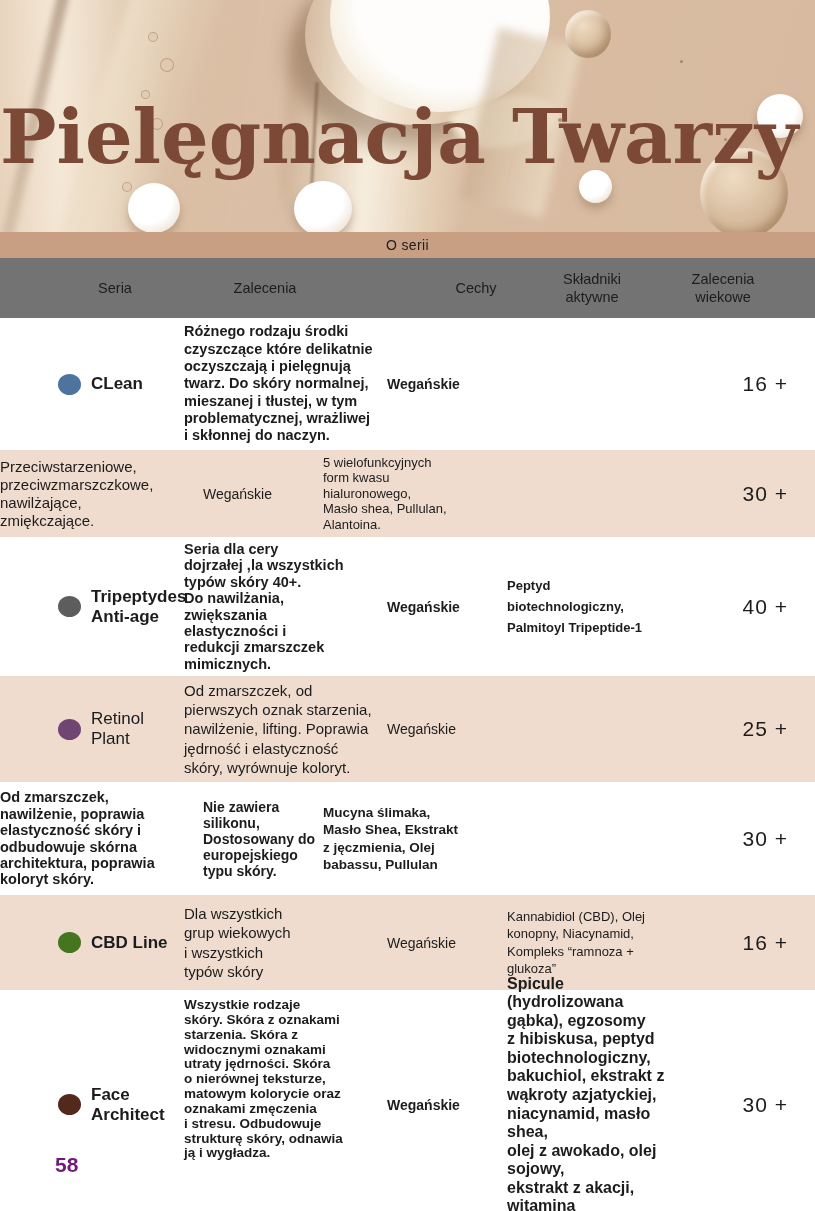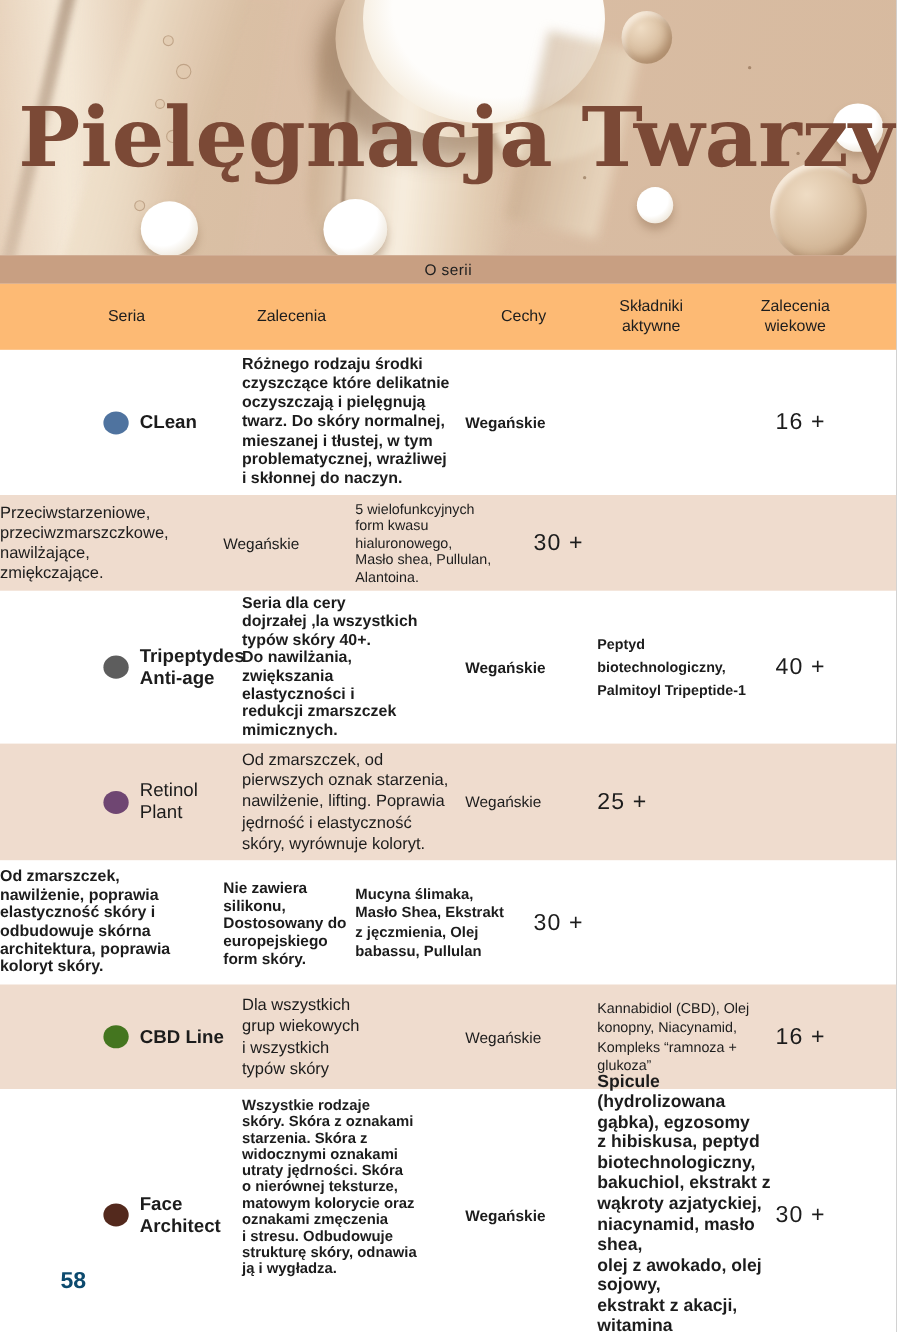--- a/index.html
+++ b/index.html
@@ -51,52 +51,52 @@
   .u1 { left:148px; top:32px;  width:10px; height:10px; }
   .u2 { left:160px; top:58px;  width:14px; height:14px; }
   .u3 { left:141px; top:90px;  width:9px;  height:9px;  }
   .u4 { left:151px; top:118px; width:12px; height:12px; }
   .u5 { left:122px; top:182px; width:10px; height:10px; }
   .dot-s { border-radius:50%; background:rgba(118,84,56,.5); }
   .d1 { left:558px; top:118px; width:4px; height:4px; }
   .d2 { left:680px; top:60px;  width:3px; height:3px; }
   .d3 { left:724px; top:138px; width:3px; height:3px; }
   .d4 { left:530px; top:160px; width:3px; height:3px; }
-  .hero-title { position:absolute; left:0; right:0; top:84px; text-align:right; white-space:nowrap;
+  .hero-title { position:absolute; left:0; right:0; top:96px; text-align:left; white-space:nowrap;
              font-family:"DejaVu Serif","Liberation Serif",serif; font-weight:700;
              font-size:75px; line-height:1.1; color:#7b4936; letter-spacing:0px; }
 
   
   .oserii { position:absolute; left:0; top:232px; width:815px; height:26px; background:#c89f82;
             display:flex; align-items:center; justify-content:center;
             font-size:14px; color:#202020; letter-spacing:.4px; }
 
   
-  .thead { position:absolute; left:0; top:258px; width:815px; height:60px; background:#fdba74; }
+  .thead { position:absolute; left:0; top:258px; width:815px; height:60px; background:#737373; }
   .th { position:absolute; top:50%; transform:translate(-50%,-50%); font-size:14.5px; color:#1d1d1d;
         text-align:center; line-height:1.25; }
   .th-seria { left:115px; } .th-zalecenia { left:265px; } .th-cechy { left:476px; }
   .th-skladniki { left:592px; width:90px; } .th-wiekowe { left:723px; width:96px; }
 
   
   .row { position:absolute; left:0; width:815px; display:flex; align-items:center; }
   .row-beige { background:#efdcce; }
   .r0 { top:318px; height:132px; } .r1 { top:450px; height:87px; }
   .r2 { top:537px; height:139px; } .r3 { top:676px; height:106px; }
   .r4 { top:782px; height:113px; } .r5 { top:895px; height:95px; }
   .r6 { top:990px; height:221px; align-items:flex-start; padding-top:8px; }
 
-  .col-series { width:184px; padding-left:58px; display:flex; align-items:center; flex-shrink:0;margin-left:36px; }
+  .col-series { width:184px; padding-left:58px; display:flex; align-items:center; flex-shrink:0; }
   .r6 .col-series { align-self:center; }
   .dot { width:23px; height:21px; border-radius:50%; flex-shrink:0; }
   .name { margin-left:10px; font-size:17px; line-height:1.15; white-space:pre-line; }
   .col-zal { width:195px; flex-shrink:0; white-space:pre-line; }
   .col-cechy { width:128px; flex-shrink:0; padding-left:8px; white-space:pre-line; font-size:14px; align-self:center; }
   .col-skl { width:162px; flex-shrink:0; white-space:pre-line; font-size:13px; line-height:1.2; align-self:center; }
-  .col-wiek { flex:1; text-align:left; padding-right:27px; font-size:21px; letter-spacing:1px; align-self:center; }
+  .col-wiek { flex:1; text-align:right; padding-right:27px; font-size:21px; letter-spacing:1px; align-self:center; }
 
   
   .r0, .r2, .r4, .r6 { font-weight:700; }
   .r1, .r3, .r5 { font-weight:400; }
   .r5 .name { font-weight:700; }
   .row .col-wiek { font-weight:400; }
 
   
   .col-zal { font-size:14.5px; line-height:1.2; }
   .r1 .col-zal, .r3 .col-zal, .r5 .col-zal { font-size:15px; }
@@ -104,21 +104,21 @@
   .r3 .col-zal, .r5 .col-zal { line-height:1.27; }
   .r4 .col-zal { line-height:1.13; }
   .r6 .col-zal { font-size:13.5px; line-height:1.1; }
   .r2 .col-skl { line-height:1.62; }
   .r3 .col-skl { line-height:1.38; font-size:13.5px; }
   .r4 .col-skl { line-height:1.27; font-size:13.5px; }
   .r5 .col-skl { line-height:1.32; }
   .r6 .col-skl { font-size:16px; line-height:1.16; }
 
   
-  .page-number { position:absolute; left:55px; top:1153px; font-size:21px; font-weight:700; color:#0c4a6e; }
+  .page-number { position:absolute; left:55px; top:1153px; font-size:21px; font-weight:700; color:#701a75; }
 </style>
 </head>
 <body>
 
 <div class="page">
 
   <div class="hero">
     <div class="sm-left"></div>
     <div class="sm-edge"></div>
     <div class="sm-diag"></div>
@@ -229,21 +229,21 @@
     <div class="col-zal">Od zmarszczek,
 nawilżenie, poprawia
 elastyczność skóry i
 odbudowuje skórna
 architektura, poprawia
 koloryt skóry.</div>
     <div class="col-cechy">Nie zawiera
 silikonu,
 Dostosowany do
 europejskiego
-form skóry.</div>
+typu skóry.</div>
     <div class="col-skl">Mucyna ślimaka,
 Masło Shea, Ekstrakt
 z jęczmienia, Olej
 babassu, Pullulan</div>
     <div class="col-wiek">30 +</div>
   </div>
 
   <div class="row r5 row-beige">
     <div class="col-series">
       <span class="dot" style="background: rgb(68, 117, 31);"></span>

